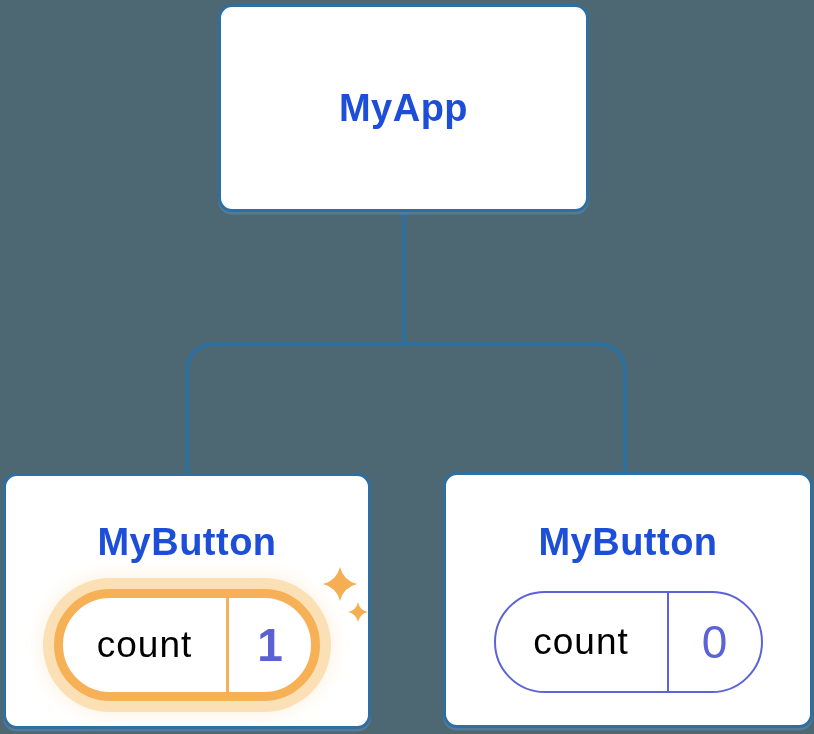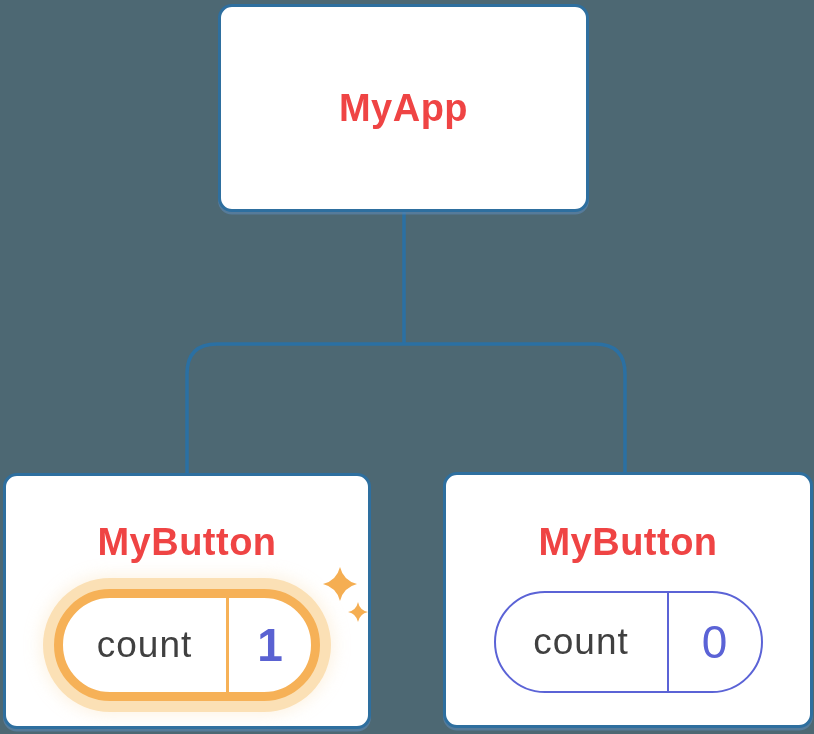--- a/index.html
+++ b/index.html
@@ -32,21 +32,21 @@
   .node-root {
     left: 218px; top: 4px;
     width: 371px; height: 208px;
     justify-content: center;
   }
   .node-child-left  { left: 3px;   top: 473px; width: 368px; height: 256px; }
   .node-child-right { left: 443px; top: 472px; width: 370px; height: 256px; }
   .node-title {
     font-size: 38px;
     font-weight: 700;
-    color: #ef4444;
+    color: #1d4ed8;
     letter-spacing: 0.5px;
     line-height: 1;
   }
   .node-child-left  .node-title { margin-top: 47px; }
   .node-child-right .node-title { margin-top: 48px; }
 
   .pill {
     display: flex;
     align-items: stretch;
     background: #ffffff;
@@ -61,21 +61,21 @@
   }
   .pill-plain {
     margin-top: 30px;
     width: 269px; height: 102px;
     border: 2.5px solid #5b63d6;
   }
   .state-name-cell {
     flex: 1;
     display: flex; align-items: center; justify-content: center;
     font-size: 37px;
-    color: #404040;
+    color: #000000;
     letter-spacing: 1px;
   }
   .state-value-cell {
     display: flex; align-items: center; justify-content: center;
     color: #5b63d6;
   }
   .pill-highlight .state-value-cell {
     width: 82px;
     border-left: 3.5px solid #f6b157;
     font-size: 46px;

